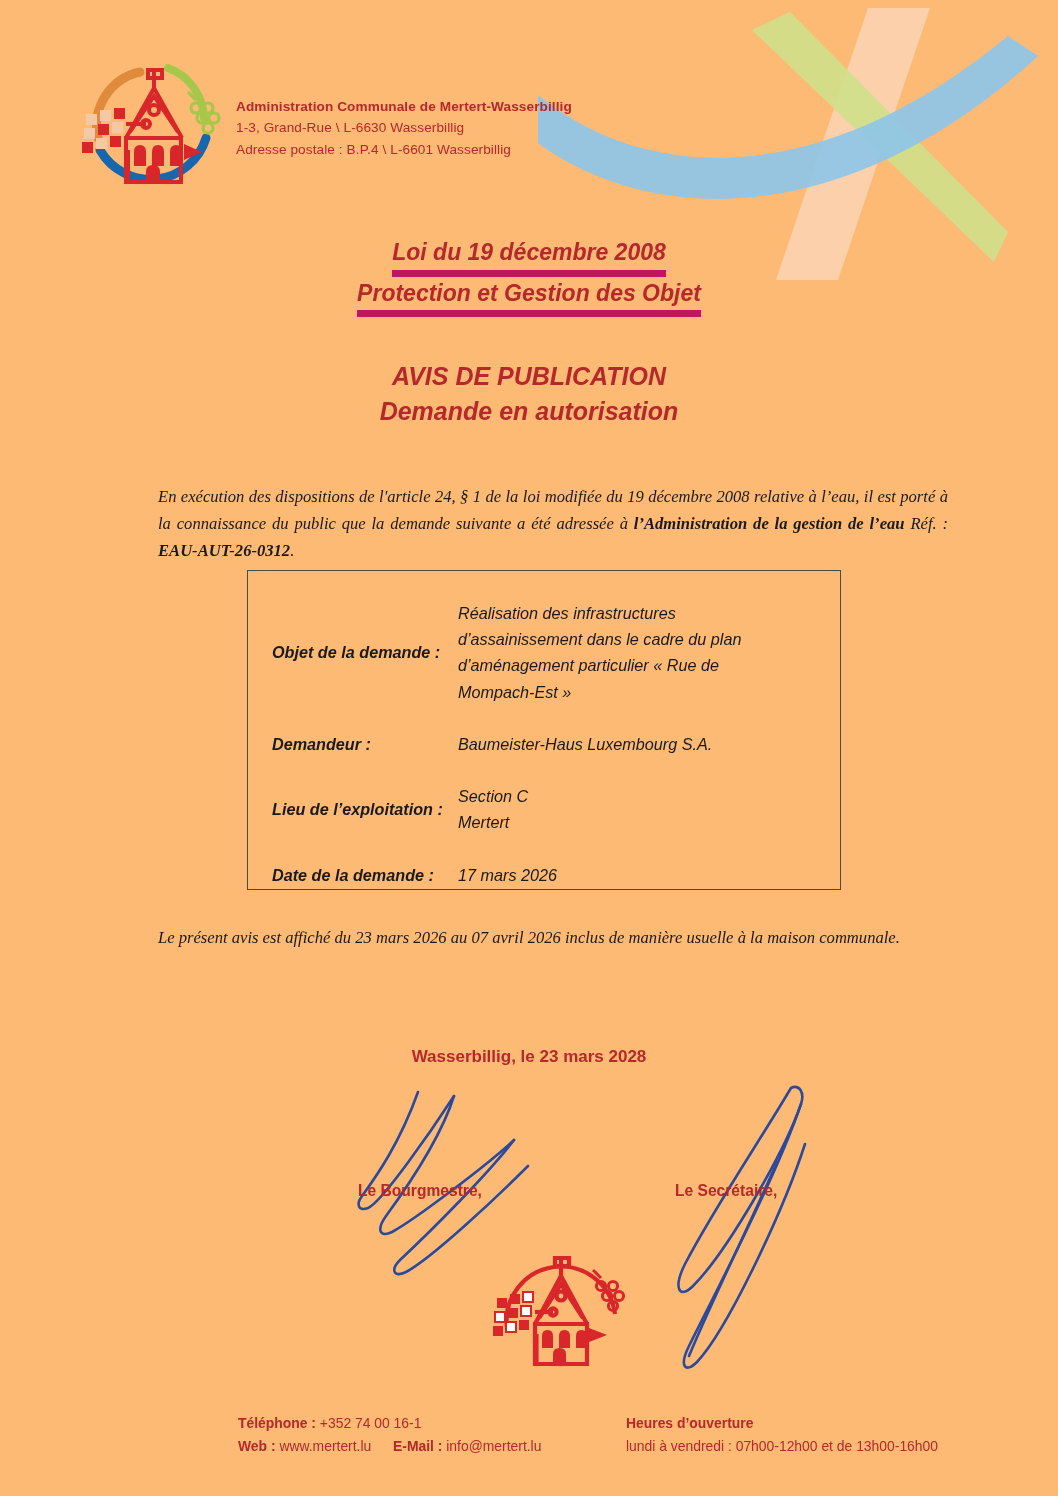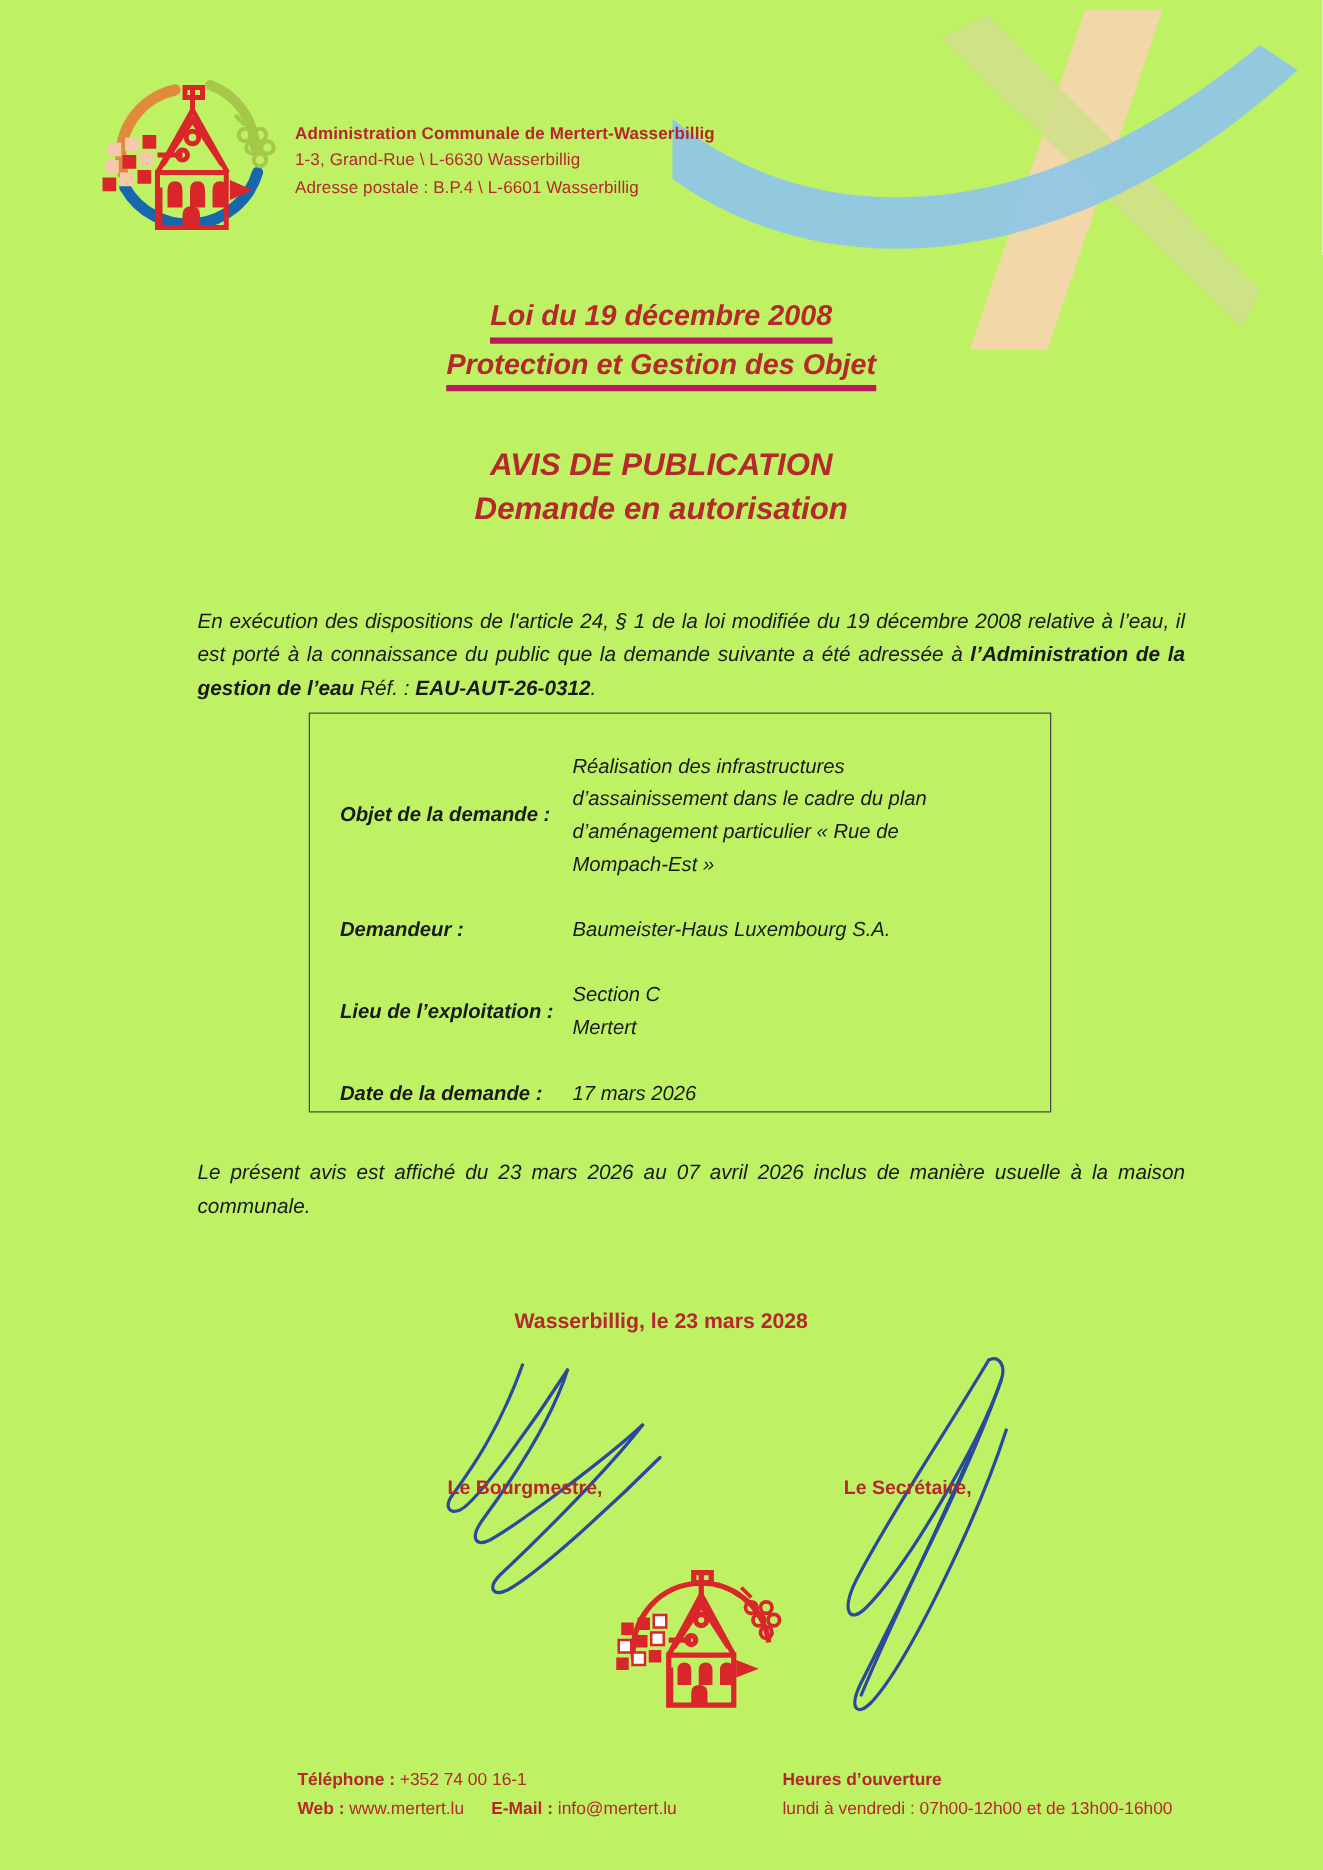--- a/index.html
+++ b/index.html
@@ -7,21 +7,21 @@
     padding: 0;
     background: #ffffff;
   }
   body {
     font-family: "Liberation Sans", sans-serif;
   }
   .page {
     position: relative;
     width: 1058px;
     height: 1496px;
-    background: #bef264;
+    background: #fdba74;
     overflow: hidden;
   }
 
   
   .deco {
     position: absolute;
     top: 0;
     right: 0;
     width: 520px;
     height: 280px;
@@ -64,37 +64,37 @@
     color: #b5282c;
   }
   .title-law {
     font-size: 23px;
     font-weight: bold;
     font-style: italic;
     line-height: 1.42;
   }
   .title-law span {
     display: inline-block;
-    border-bottom: 5px solid #be185d;
+    border-bottom: 7px solid #be185d;
     padding-bottom: 1px;
   }
   .title-notice {
     margin-top: 42px;
     font-size: 25px;
     font-weight: bold;
     font-style: italic;
     line-height: 1.38;
   }
 
   
   .body-para {
     position: absolute;
     left: 158px;
     width: 790px;
-    font-family: Liberation Sans, sans-serif;
+    font-family: Liberation Serif, serif;
     font-style: italic;
     font-size: 16.6px;
     line-height: 1.62;
     color: #1a1a1a;
     text-align: justify;
   }
   .p-intro { top: 484px; }
   .p-affichage { top: 925px; }
   .body-para b { font-weight: bold; }
 

